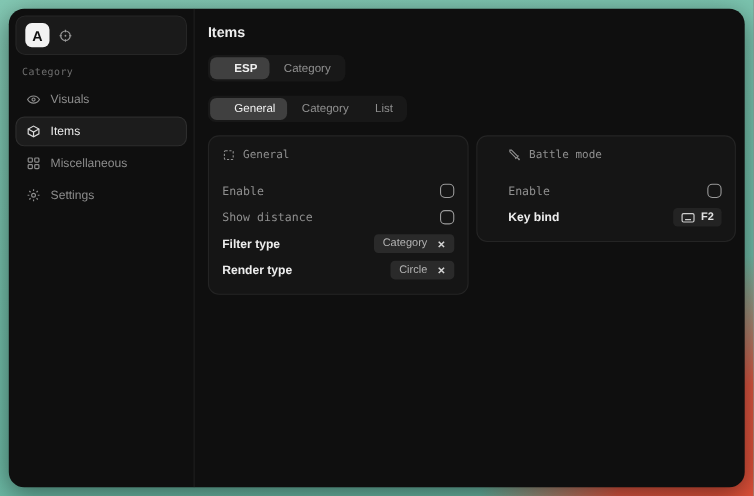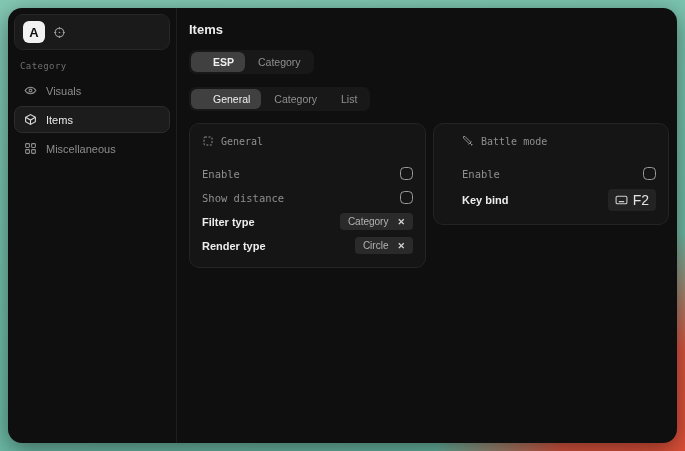--- a/index.html
+++ b/index.html
@@ -100,21 +100,21 @@
   .chip {
     background:#2a2a2a; border-radius:4px; padding:3px 8px;
     display:flex; align-items:center; gap:9px; cursor:pointer;
   }
   .chip-text { font-size:10px; color:#b3b3b3; }
   .chip-x { font-size:9px; color:#d5d5d5; font-weight:bold; cursor:pointer; }
   .keybind {
     background:#232323; border-radius:4px; padding:3px 7px;
     display:flex; align-items:center; gap:5px; cursor:pointer;
   }
-  .keybind-text { font-size:14px; color:#e2e2e2; font-weight:normal; }
+  .keybind-text { font-size:10px; color:#e2e2e2; font-weight:bold; }
   svg { display:block; }
 </style>
 </head>
 <body>
 
 <div class="window">
 
   <div class="sidebar">
 
     <div class="app-card">
@@ -162,20 +162,29 @@
           <svg width="13" height="13" viewBox="0 0 24 24" fill="none" stroke-width="2">
             <rect x="3" y="3" width="7" height="7" rx="1.5"></rect>
               <rect x="14" y="3" width="7" height="7" rx="1.5"></rect>
               <rect x="3" y="14" width="7" height="7" rx="1.5"></rect>
               <rect x="14" y="14" width="7" height="7" rx="1.5"></rect>
           </svg>
         </span>
         <span>Miscellaneous</span>
       </div>
 
+      <div class="nav-item">
+        <span>
+          <svg width="13" height="13" viewBox="0 0 24 24" fill="none" stroke-width="2">
+            <circle cx="12" cy="12" r="3.2"></circle>
+              <path d="M12 2v3M12 19v3M2 12h3M19 12h3M4.9 4.9l2.1 2.1M17 17l2.1 2.1M19.1 4.9L17 7M7 17l-2.1 2.1"></path>
+          </svg>
+        </span>
+        <span>Settings</span>
+      </div>
 
     </div>
 
     <div class="side-spacer"></div>
 
 
   </div>
 
   <div class="main">
 

